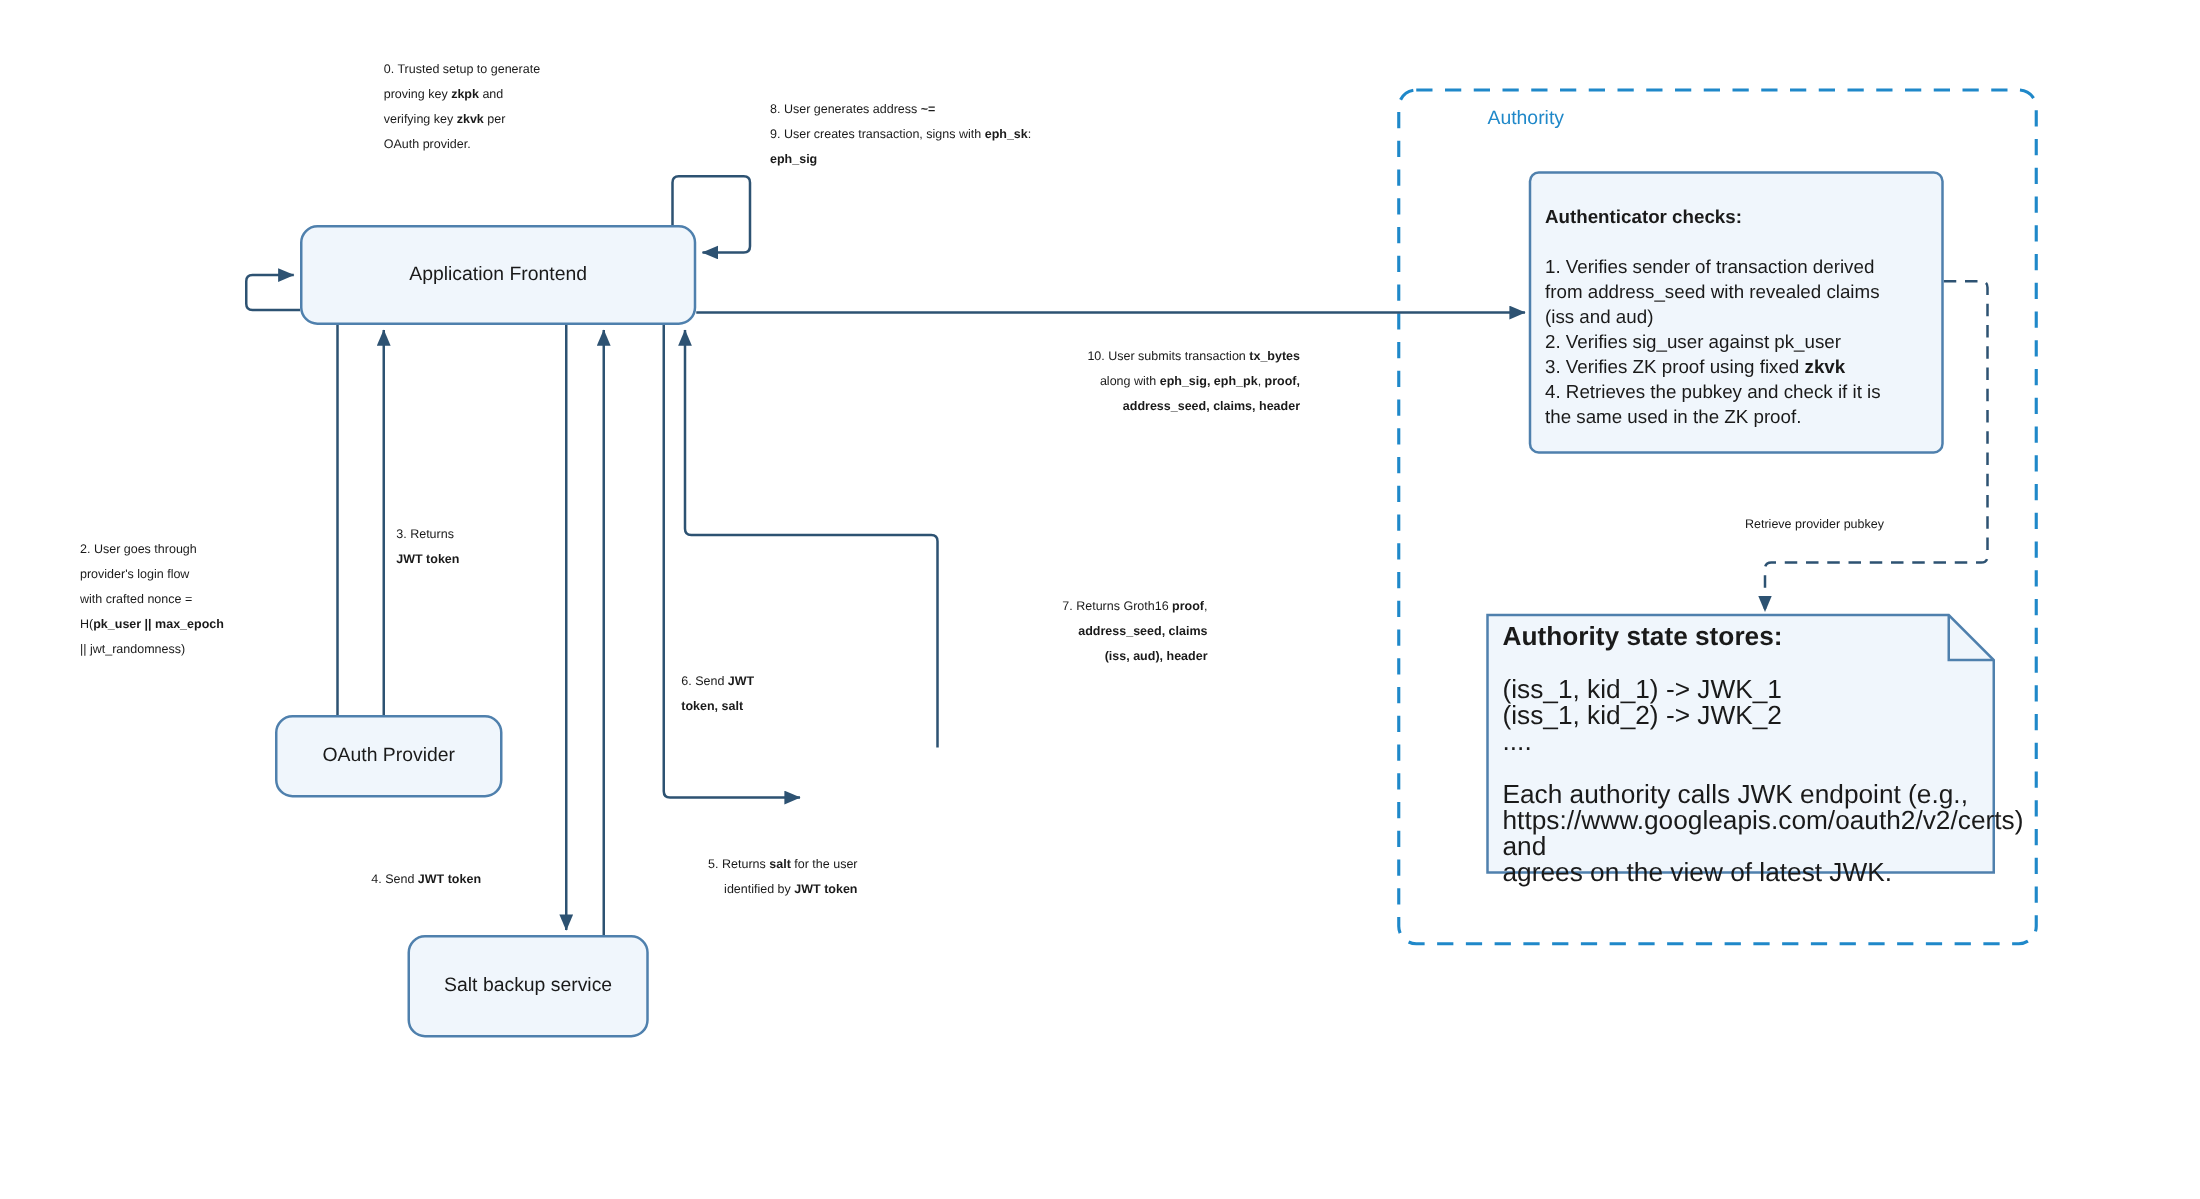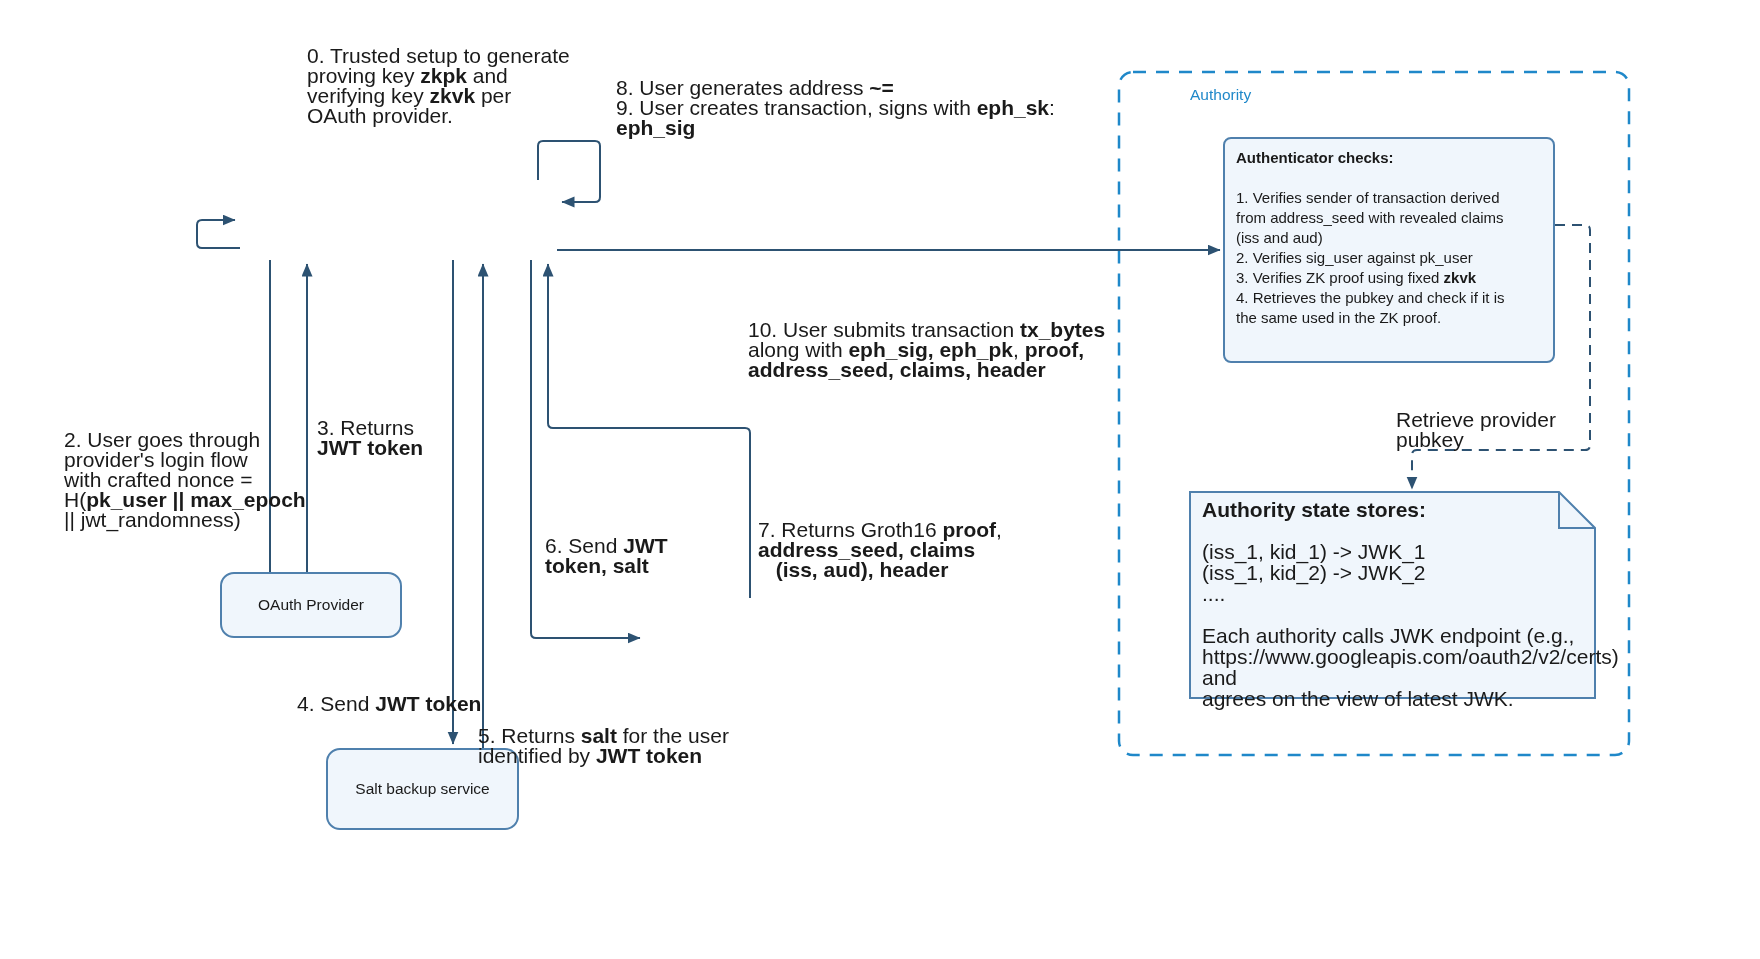--- a/index.html
+++ b/index.html
@@ -13,24 +13,24 @@
   .ln{fill:none;stroke:var(--line);stroke-width:2;}
   .ln-d{fill:none;stroke:var(--line);stroke-width:2;stroke-dasharray:10 7;}
   .ahp{fill:var(--line);}
   .container-rect{fill:none;stroke:var(--authority-accent);stroke-width:2.5;stroke-dasharray:13 10;}
   .doc{fill:var(--box-fill);stroke:var(--box-border);stroke-width:2;}
   .docfold{fill:none;stroke:var(--box-border);stroke-width:2;}
   .node{position:absolute;z-index:2;display:flex;align-items:center;justify-content:center;
         border:2px solid var(--box-border);background:var(--box-fill);border-radius:14px;
         font-size:15.5px;box-sizing:border-box;text-align:center;}
   .panel{position:absolute;z-index:2;border:2px solid var(--box-border);background:var(--box-fill);
-         border-radius:8px;box-sizing:border-box;padding:9px 11px;font-size:15px;line-height:20px;}
+         border-radius:8px;box-sizing:border-box;padding:25px 11px;font-size:15px;line-height:20px;}
   .panel .ptitle{font-weight:bold;}
-  .ann{position:absolute;z-index:3;font-size:21px;line-height:20px;color:var(--text);}
-  .center{text-align:center;margin-top:44px;}
+  .ann{position:absolute;z-index:3;font-size:10px;line-height:20px;color:var(--text);}
+  .center{text-align:right;}
   .rl{min-height:20px;white-space:nowrap;}
   .panel .rl,.docText .rl{white-space:normal;}
   .docText{position:absolute;z-index:3;font-size:21px;line-height:21px;}
   .docText .rl{min-height:21px;}
   .docText .ptitle{font-weight:bold;}
   .authLabel{position:absolute;z-index:3;font-size:15.5px;color:var(--authority-accent);text-align:left;}
 </style>
 </head>
 <body>
 
@@ -53,20 +53,23 @@
     <path class="ln" marker-end="url(#ah)" d="M270,260 V595"></path>
     <path class="ln" marker-end="url(#ah)" d="M307,598 V264"></path>
     <path class="ln" marker-end="url(#ah)" d="M453,260 V744"></path>
     <path class="ln" marker-end="url(#ah)" d="M483,748 V264"></path>
     <path class="ln" marker-end="url(#ah)" d="M531,260 V633 Q531,638 536,638 H640"></path>
     <path class="ln" marker-end="url(#ah)" d="M750,598 V433 Q750,428 745,428 H553 Q548,428 548,423 V264"></path>
     <path class="ln" marker-end="url(#ah)" d="M557,250 H1220"></path>
     <path class="ln-d" marker-end="url(#ah)" d="M1555,225 H1585 Q1590,225 1590,230 V445 Q1590,450 1585,450 H1417 Q1412,450 1412,455 V489"></path>
   </svg>
 
+  <div class="node" style="left:240px;top:180px;width:317px;height:80px;">
+    <span>Application Frontend</span>
+  </div>
   <div class="node" style="left:220px;top:572px;width:182px;height:66px;">
     <span>OAuth Provider</span>
   </div>
   <div class="node" style="left:326px;top:748px;width:193px;height:82px;">
     <span>Salt backup service</span>
   </div>
 
   <div class="authLabel" style="left:1190px;top:86px;width:160px;">Authority</div>
 
   <div class="panel" style="left:1223px;top:137px;width:332px;height:226px;">

